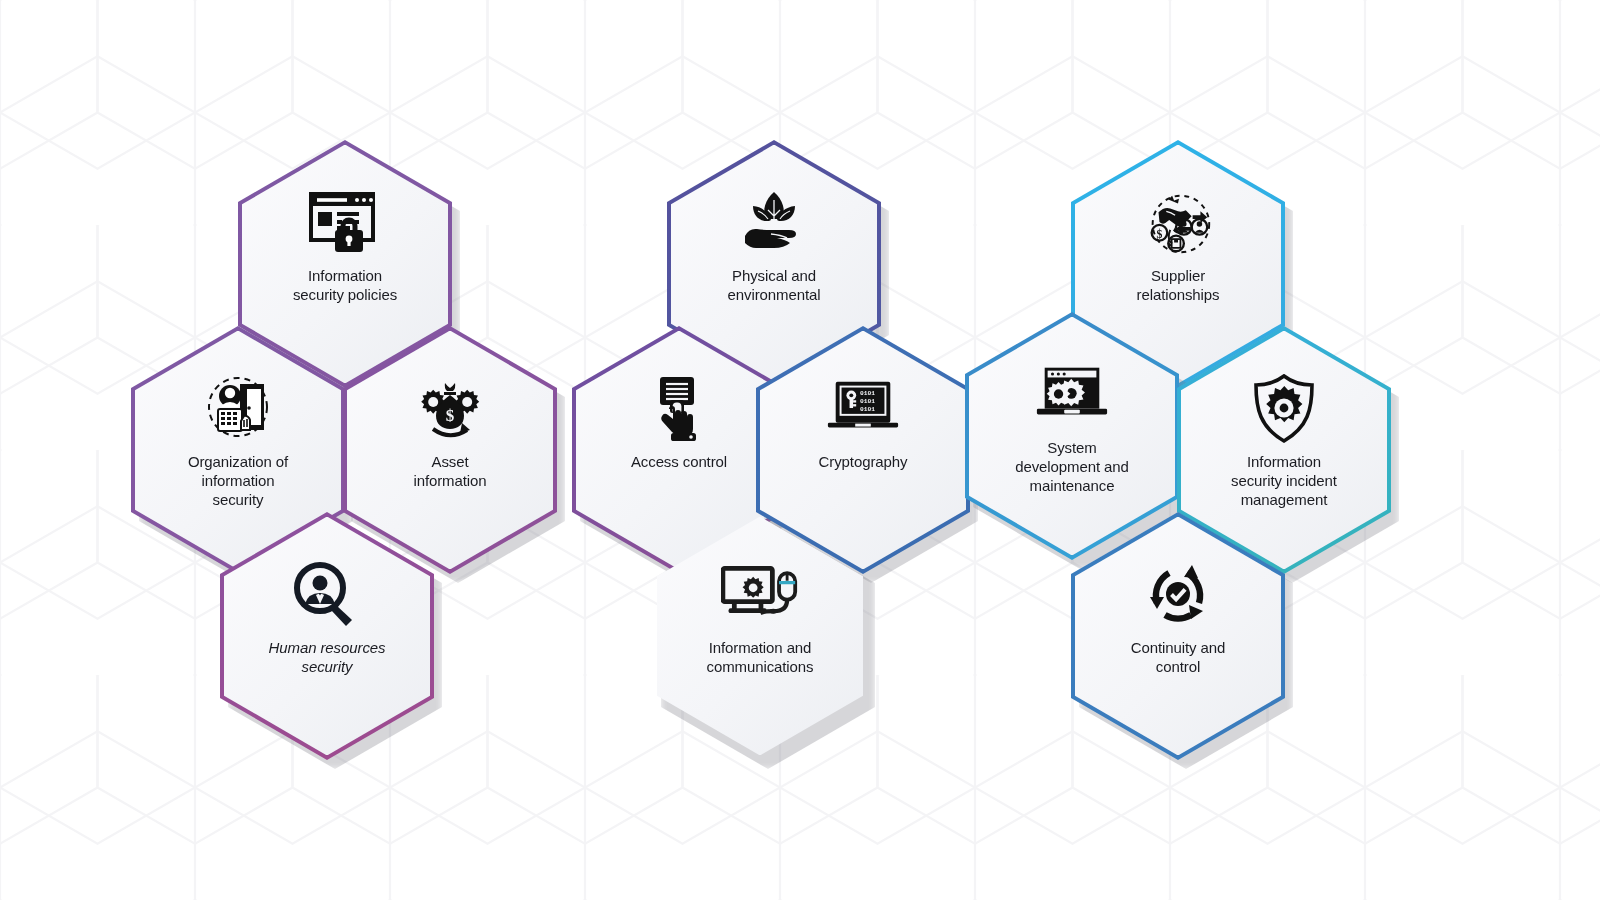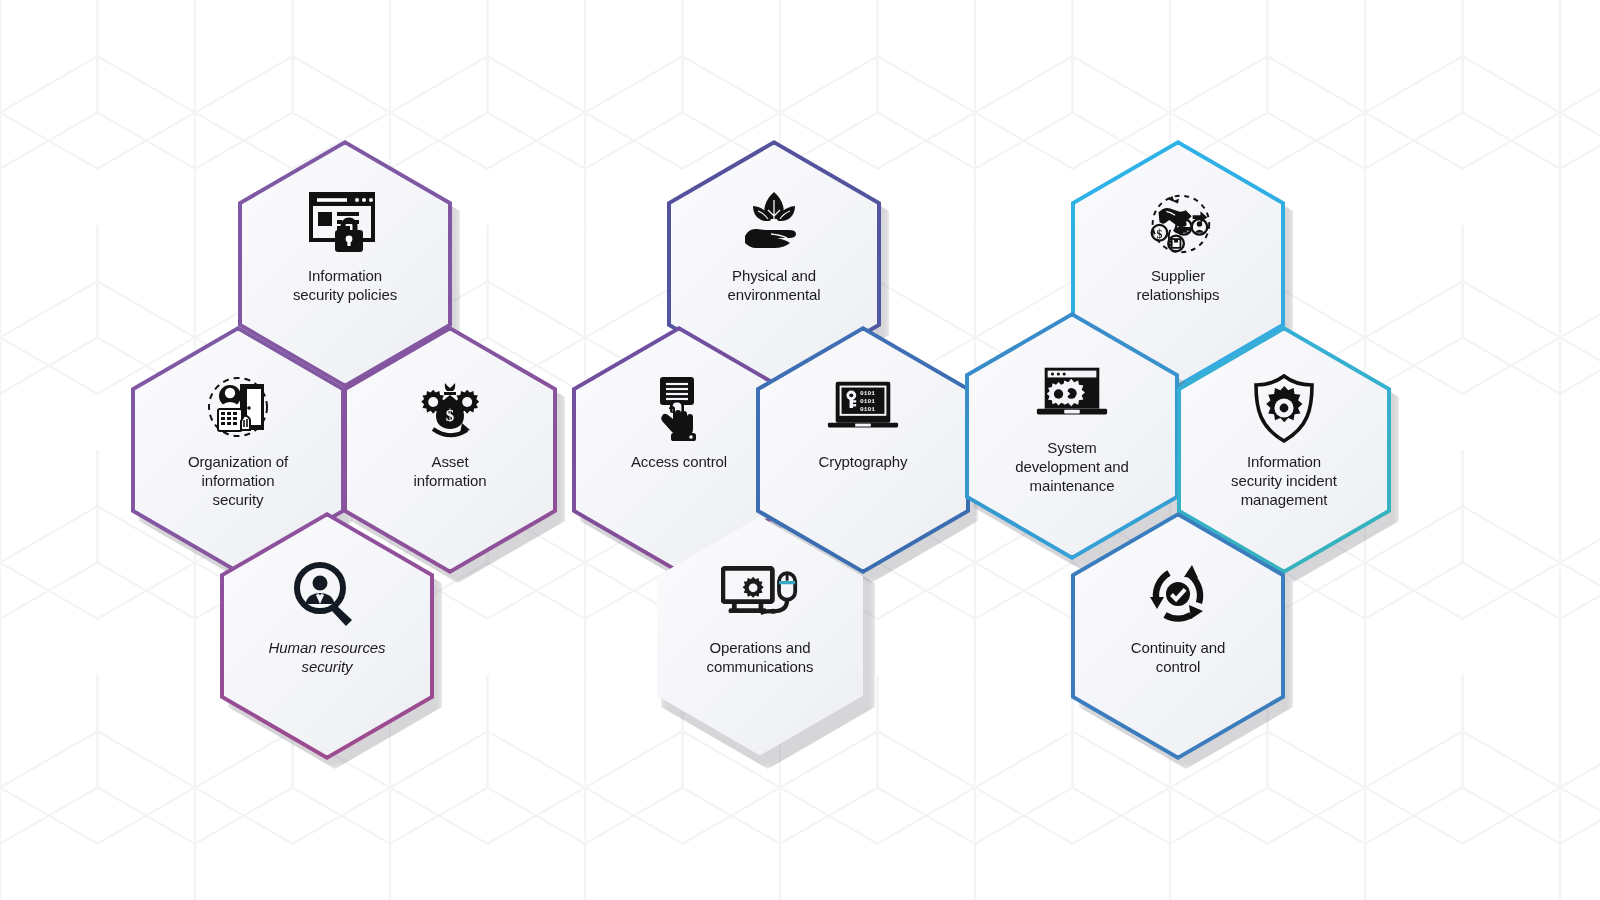--- a/index.html
+++ b/index.html
@@ -301,21 +301,21 @@
           </g>
           <path d="M14 38 v8 M42 38 v8" stroke="#1b1b1b" stroke-width="5"></path>
           <rect x="8" y="45" width="40" height="5" rx="2" fill="#1b1b1b"></rect>
           <rect x="61" y="8" width="17" height="28" rx="8.5" fill="none" stroke="#1b1b1b" stroke-width="4"></rect>
           <path d="M61 18 h17" stroke="#35a8c4" stroke-width="3.4"></path>
           <path d="M69.5 10 v6" stroke="#1b1b1b" stroke-width="3"></path>
           <path d="M69.5 36 q0 12 -14 12 q-10 0 -14 2" fill="none" stroke="#1b1b1b" stroke-width="4.4"></path>
           <ellipse cx="55" cy="48" rx="4" ry="2.6" fill="#1b1b1b"></ellipse>
         </svg>
       </div>
-      <div class="hex-label">Operations and
+      <div class="hex-label">Information and
 communications</div>
     </div>
   </div>
 
   <div class="hex" style="left: 1071px; top: 140px;">
     <div class="hex-shadow"></div>
     <div class="hex-border" style="background: linear-gradient(160deg, rgb(45, 179, 232) 0%, rgb(54, 169, 223) 100%);"></div>
     <div class="hex-inner"></div>
     <div class="hex-content">
       <div class="hex-icon">

